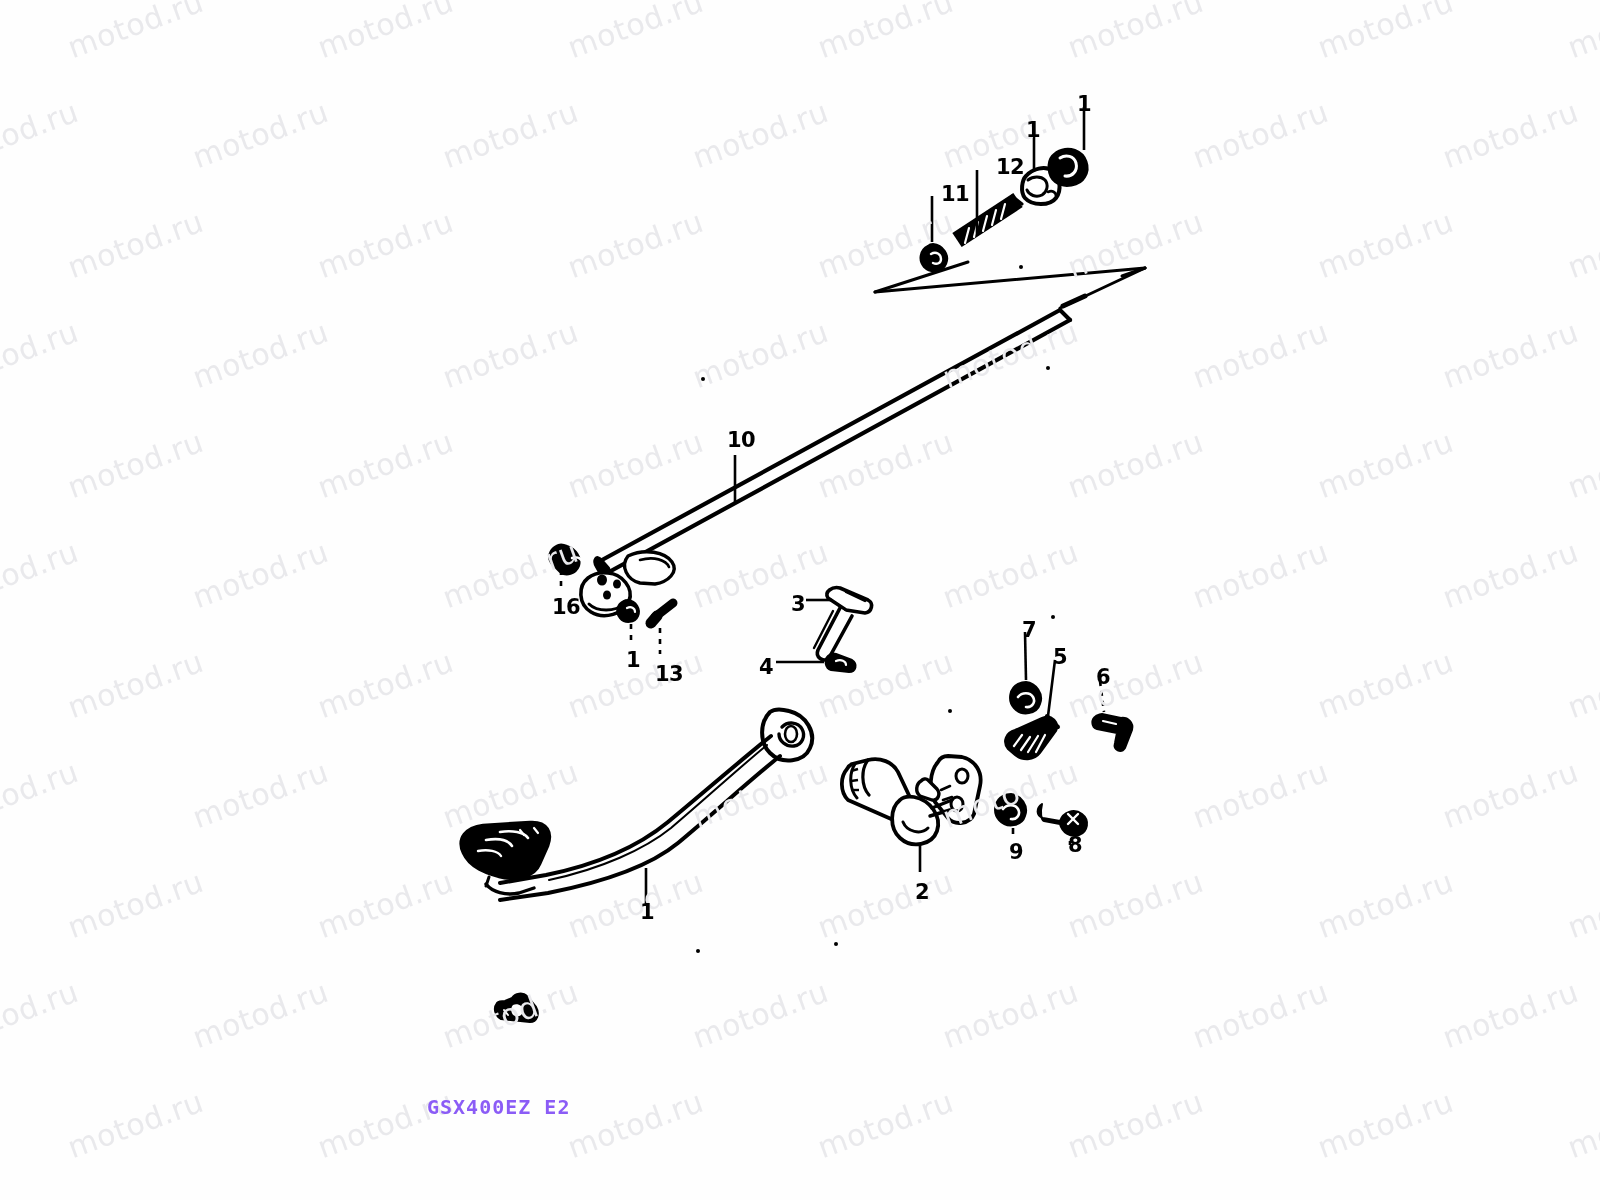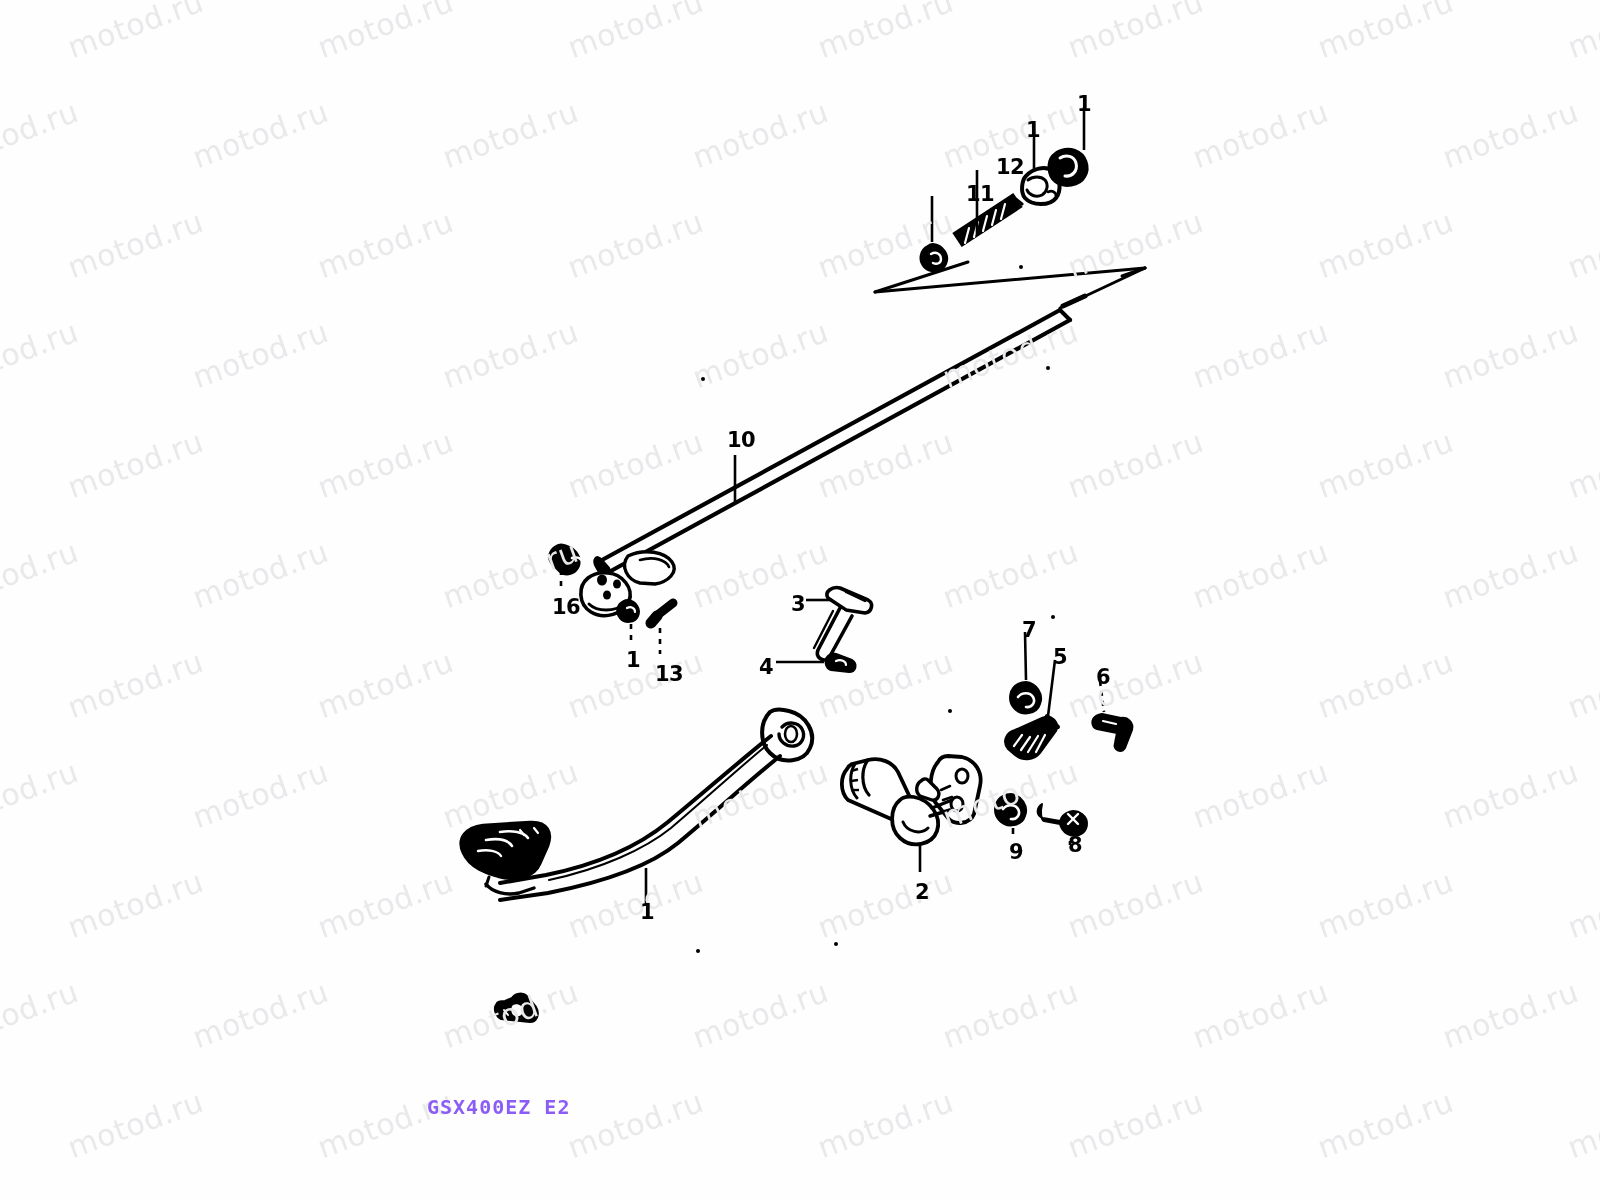--- a/index.html
+++ b/index.html
@@ -390,21 +390,21 @@
       <div class="callout" style="left: 640px; top: 900px;">1</div>
       <div class="callout" style="left: 915px; top: 880px;">2</div>
       <div class="callout" style="left: 791px; top: 592px;">3</div>
       <div class="callout" style="left: 759px; top: 655px;">4</div>
       <div class="callout" style="left: 1053px; top: 645px;">5</div>
       <div class="callout" style="left: 1096px; top: 665px;">6</div>
       <div class="callout" style="left: 1022px; top: 618px;">7</div>
       <div class="callout" style="left: 1068px; top: 833px;">8</div>
       <div class="callout" style="left: 1009px; top: 840px;">9</div>
       <div class="callout" style="left: 727px; top: 428px;">10</div>
-      <div class="callout" style="left: 966px; top: 182px;">11</div>
+      <div class="callout" style="left: 941px; top: 182px;">11</div>
       <div class="callout" style="left: 996px; top: 155px;">12</div>
       <div class="callout" style="left: 1026px; top: 118px;">1</div>
       <div class="callout" style="left: 1077px; top: 92px;">1</div>
       <div class="callout" style="left: 552px; top: 595px;">16</div>
       <div class="callout" style="left: 655px; top: 662px;">13</div>
       <div class="callout" style="left: 626px; top: 648px;">1</div>
     </div>
 
   <div id="caption">GSX400EZ E2</div>
 

